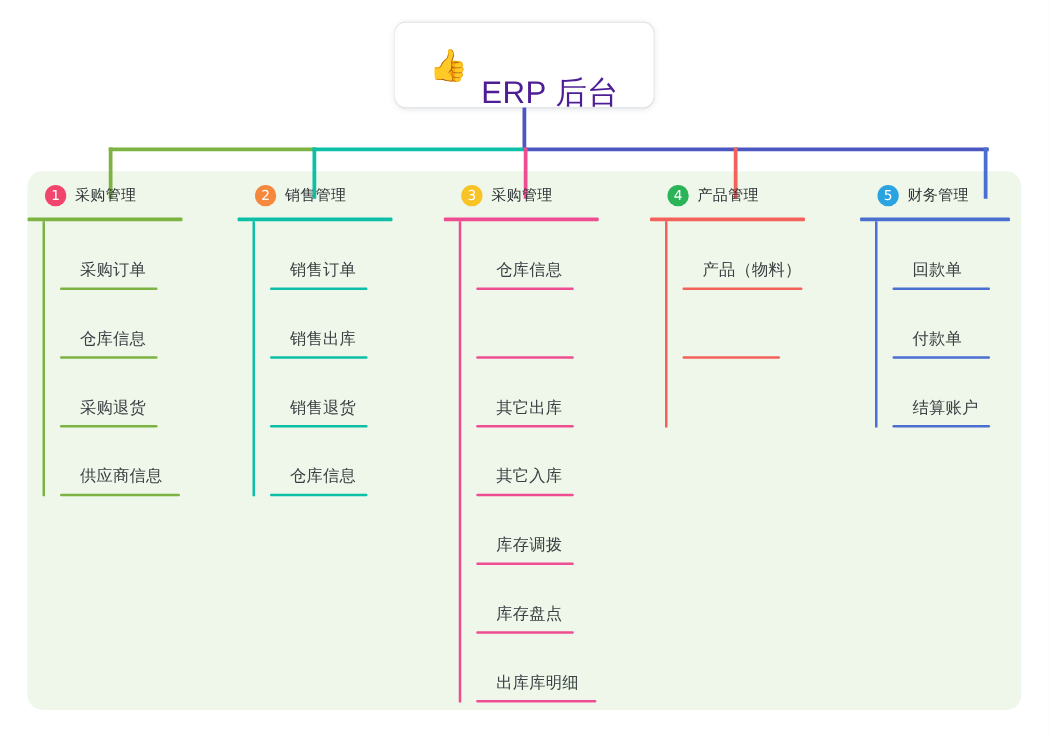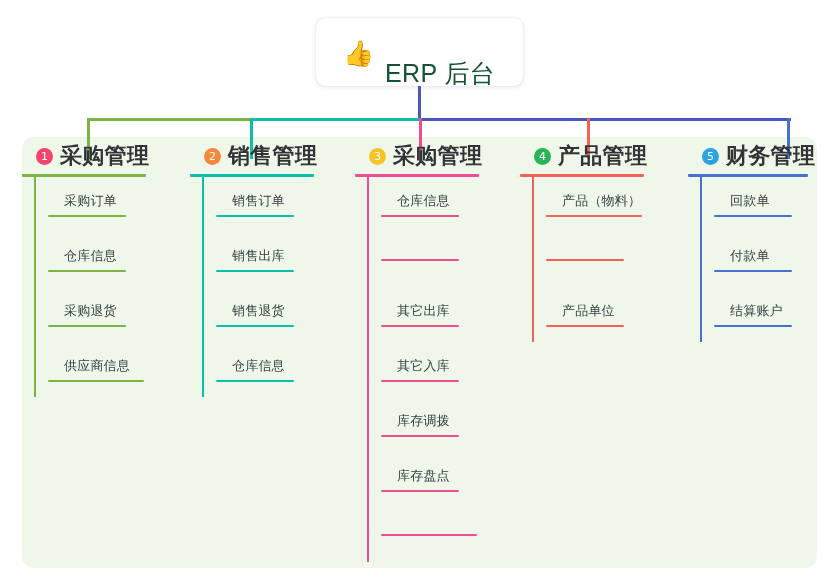--- a/index.html
+++ b/index.html
@@ -24,21 +24,21 @@
     box-sizing:border-box;
   }
   .root-inner{display:flex;align-items:center;gap:10px;}
   .thumb-icon{
     font-size:25px;line-height:1;
     display:inline-block;
     transform:translateY(1px);
   }
   .root-title{
     font-size:25px;
-    color:#14532d;
+    color:#4c1d95;
     letter-spacing:.4px;
     white-space:nowrap;
     margin-top:42px;
   }
 
   
   .stem{position:absolute;background:#4c56c0;}
   .bus-seg{position:absolute;height:3px;}
   .drop{position:absolute;width:3px;}
 
@@ -66,25 +66,24 @@
   }
   .badge{
     width:17px;height:17px;border-radius:50%;
     color:#fff;font-size:11px;
     display:flex;align-items:center;justify-content:center;
     flex:0 0 auto;
     font-family:"DejaVu Sans",sans-serif;
     line-height:1;
   }
   .col-title{
-    font-size:22px;
+    font-size:12px;
     color:#2f3437;
     white-space:nowrap;
     letter-spacing:.3px;
-    font-weight:bold;
   }
   .col-rule{
     height:3px;
     margin-top:6px;
     border-radius:1px;
   }
   .col-body{
     position:relative;
     padding-left:26px;
     padding-top:0px;
@@ -93,21 +92,21 @@
     position:absolute;
     left:12px;top:0;
     width:2px;
   }
   .leaf{
     position:relative;
     height:55px;
     box-sizing:border-box;
     display:flex;
     flex-direction:column;
-    justify-content:center;
+    justify-content:flex-end;
   }
   .leaf-label{
     font-size:13px;
     color:#3a4043;
     white-space:nowrap;
     padding-left:16px;
     padding-bottom:5px;
     letter-spacing:.2px;
   }
   .leaf-rule{
@@ -221,43 +220,40 @@
           </div>
           <div class="leaf">
             <div class="leaf-label">库存调拨</div>
             <div class="leaf-rule" style="background: rgb(239, 77, 145);"></div>
           </div>
           <div class="leaf">
             <div class="leaf-label">库存盘点</div>
             <div class="leaf-rule" style="background: rgb(239, 77, 145);"></div>
           </div>
           <div class="leaf wide">
+            <div class="leaf-label">出库库明细</div>
             <div class="leaf-rule" style="background: rgb(239, 77, 145);"></div>
           </div>
         </div>
       </div>
       <div class="col" style="left: 520px; width: 168px;">
         <div class="col-head">
           <span class="badge" style="background: rgb(43, 180, 87);">4</span>
           <span class="col-title">产品管理</span>
         </div>
         <div class="col-rule" style="background: rgb(242, 98, 91); width: 124px;"></div>
         <div class="col-body">
           <div class="spine" style="background: rgb(242, 98, 91); height: 165px;"></div>
           <div class="leaf wide">
             <div class="leaf-label">产品（物料）</div>
             <div class="leaf-rule" style="background: rgb(242, 98, 91);"></div>
           </div>
           <div class="leaf">
             <div class="leaf-rule" style="background: rgb(242, 98, 91);"></div>
           </div>
-          <div class="leaf">
-            <div class="leaf-label">产品单位</div>
-            <div class="leaf-rule" style="background: rgb(242, 98, 91);"></div>
-          </div>
         </div>
       </div>
       <div class="col" style="left: 688px; width: 150px;">
         <div class="col-head">
           <span class="badge" style="background: rgb(42, 163, 224);">5</span>
           <span class="col-title">财务管理</span>
         </div>
         <div class="col-rule" style="background: rgb(74, 111, 208); width: 120px;"></div>
         <div class="col-body">
           <div class="spine" style="background: rgb(74, 111, 208); height: 165px;"></div>

